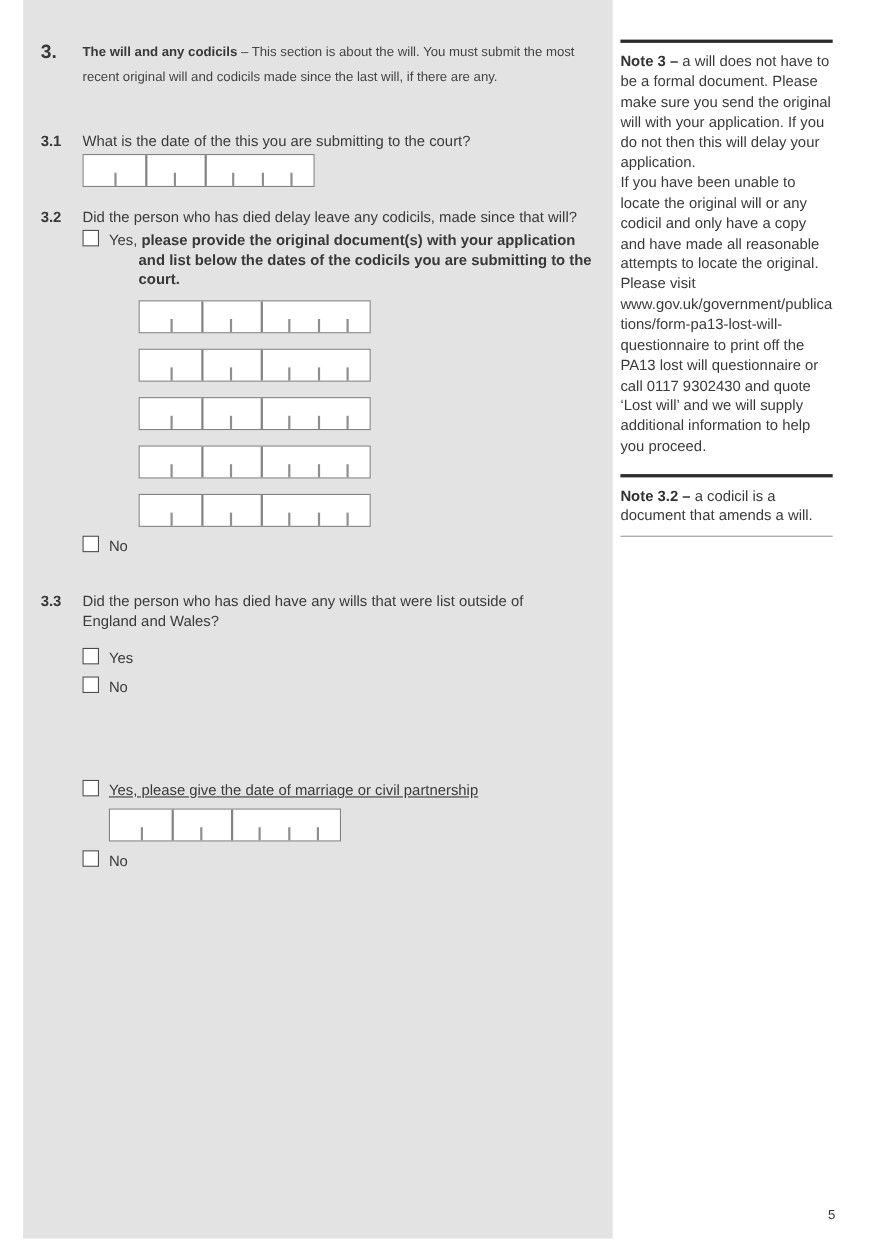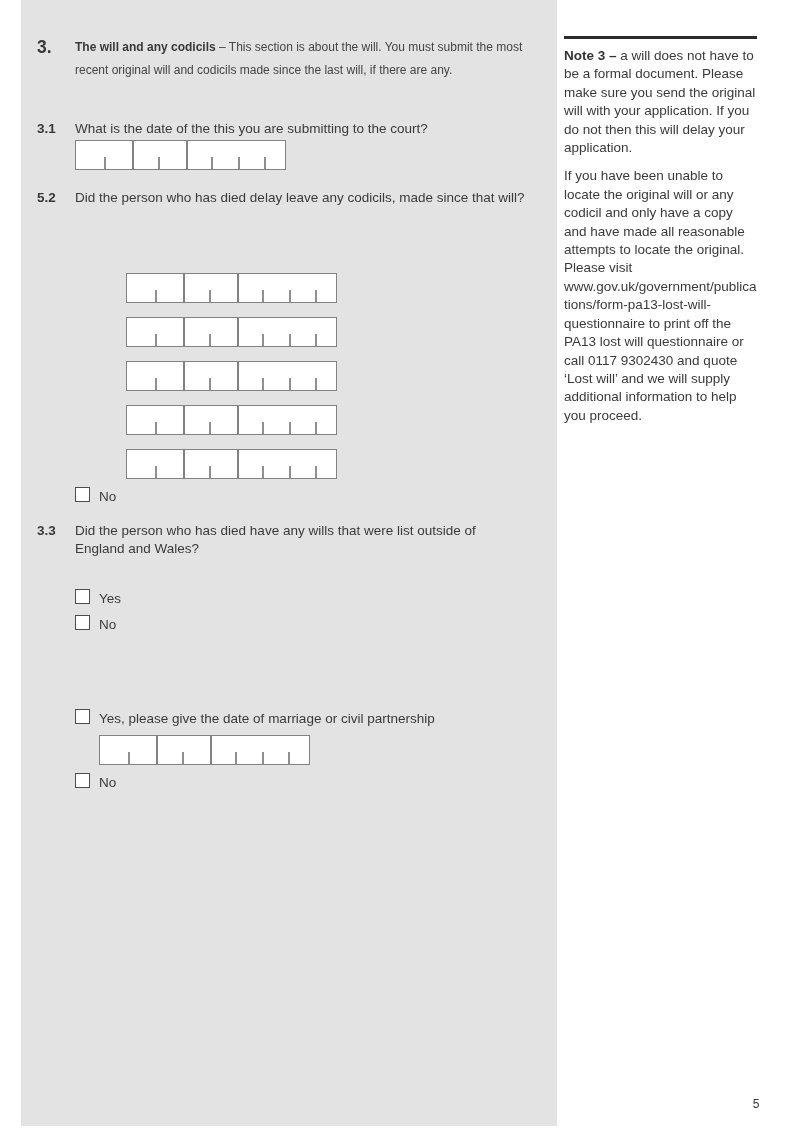--- a/index.html
+++ b/index.html
@@ -30,21 +30,21 @@
   
   .cb-row { position:absolute; display:flex; align-items:flex-start; }
   .cb { width:15px; height:15px; background:#ffffff; border:1.5px solid #4d4d4d; flex-shrink:0; margin-right:9px; }
   .cb-label { font-size:13.5px; line-height:17px; color:#3a3a3a; padding-top:1px; }
   .cb-label b { color:#383838; }
   .hang { width:445px; line-height:17.5px; padding-left:27px; text-indent:-27px; }
 
   
   .note { position:absolute; left:564px; width:193px; border-top:3px solid #2b2b2b; padding-top:8px;
           font-size:13.5px; line-height:18.4px; color:#3a3a3a; overflow-wrap:break-word; }
-  .note p + p { margin-top:10px; }
+  .note p + p { }
   .note b { color:#333333; }
   .note-underline { border-bottom:1px solid #9a9a9a; padding-bottom:8px; }
 
   .page-number { position:absolute; left:746px; top:1097px; width:20px; text-align:center;
                  font-size:12px; color:#333333; }
 </style>
 </head>
 <body>
 
 <div class="page">
@@ -64,22 +64,26 @@
       <div class="sep" style="left: 56px;"></div>
       <div class="sep" style="left: 110px;"></div>
       <div class="tick" style="left: 28px;"></div>
       <div class="tick" style="left: 82px;"></div>
       <div class="tick" style="left: 135px;"></div>
       <div class="tick" style="left: 162px;"></div>
       <div class="tick" style="left: 188px;"></div>
     </div>
 
   <div class="q-row" style="top:189px;">
-    <span class="q-num">5.2</span>
+    <span class="q-num">3.2</span>
     <span class="q-text">Did the person who has died delay leave any codicils, made since that will?</span>
+  </div>
+  <div class="cb-row" style="left:75px;top:209px;">
+    <span class="cb"></span>
+    <span class="cb-label hang"><span>Yes, </span><b>please provide the original document(s) with your application and list below the dates of the codicils you are submitting to the court.</b></span>
   </div>
   <div class="date-list" style="left:126px;top:273px;">
       <div class="datebox">
         <div class="sep" style="left: 56px;"></div>
         <div class="sep" style="left: 110px;"></div>
         <div class="tick" style="left: 28px;"></div>
         <div class="tick" style="left: 82px;"></div>
         <div class="tick" style="left: 135px;"></div>
         <div class="tick" style="left: 162px;"></div>
         <div class="tick" style="left: 188px;"></div>
@@ -119,34 +123,34 @@
         <div class="tick" style="left: 135px;"></div>
         <div class="tick" style="left: 162px;"></div>
         <div class="tick" style="left: 188px;"></div>
       </div>
     </div>
   <div class="cb-row" style="left:75px;top:487px;">
     <span class="cb"></span>
     <span class="cb-label">No</span>
   </div>
 
-  <div class="q-row" style="top:522px;">
+  <div class="q-row" style="top:538px;">
     <span class="q-num">3.3</span>
     <span class="q-text q33-width">Did the person who has died have any wills that were list outside of England and Wales?</span>
   </div>
   <div class="cb-row" style="left:75px;top:589px;">
     <span class="cb"></span>
     <span class="cb-label">Yes</span>
   </div>
   <div class="cb-row" style="left:75px;top:615px;">
     <span class="cb"></span>
     <span class="cb-label">No</span>
   </div>
 
-  <div class="cb-row" style="left:75px;top:709px;">
+  <div class="cb-row" style="left:75px;top:709px;text-decoration:underline;">
     <span class="cb"></span>
     <span class="cb-label">Yes, please give the date of marriage or civil partnership</span>
   </div>
   <div class="datebox datebox-abs" style="left:99px;top:735px;">
       <div class="sep" style="left: 56px;"></div>
       <div class="sep" style="left: 110px;"></div>
       <div class="tick" style="left: 28px;"></div>
       <div class="tick" style="left: 82px;"></div>
       <div class="tick" style="left: 135px;"></div>
       <div class="tick" style="left: 162px;"></div>
@@ -154,16 +158,19 @@
     </div>
   <div class="cb-row" style="left:75px;top:773px;">
     <span class="cb"></span>
     <span class="cb-label">No</span>
   </div>
 
   <div class="note" style="top:36px;">
     <p><b><span>Note 3</span><span> – </span></b><span>a will does not have to be a formal document. Please make sure you send the original will with your application. If you do not then this will delay your application.</span></p>
     <p>If you have been unable to locate the original will or any codicil and only have a copy and have made all reasonable attempts to locate the original. Please visit www.gov.uk/government/publications/form-pa13-lost-will-questionnaire to print off the PA13 lost will questionnaire or call 0117 9302430 and quote ‘Lost will’ and we will supply additional information to help you proceed.</p>
   </div>
+  <div class="note note-underline" style="top:431px;">
+    <p><b><span>Note 3.2</span><span> – </span></b><span>a codicil is a document that amends a will.</span></p>
+  </div>
 
   <div class="page-number">5</div>
 
 </div>
 
 </body></html>

